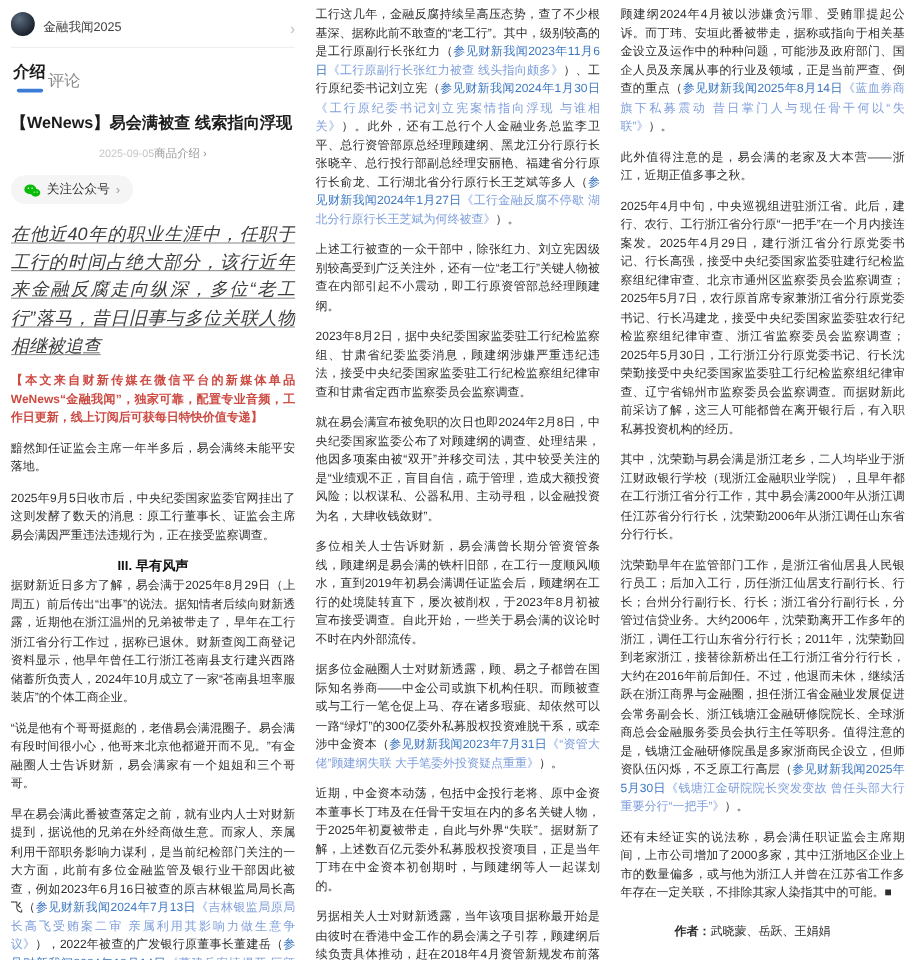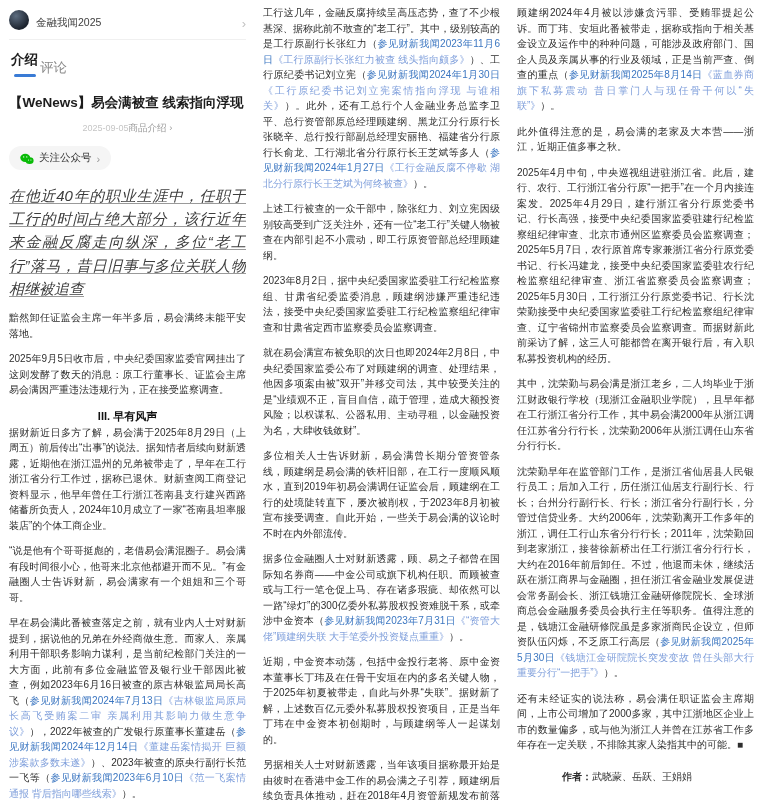--- a/index.html
+++ b/index.html
@@ -105,20 +105,21 @@
         <circle cx="11.6" cy="6.4" r="1.1" fill="#fff"></circle>
         <circle cx="14.6" cy="11.8" r="0.95" fill="#fff"></circle>
         <circle cx="18.7" cy="11.8" r="0.95" fill="#fff"></circle>
       </svg>
       <span>关注公众号</span>
       <span class="follow-chevron">›</span>
     </button>
 
     <div>
         <p class="para lead"><span>在他近40年的职业生涯中，任职于工行的时间占绝大部分，该行近年来金融反腐走向纵深，多位“老工行”落马，昔日旧事与多位关联人物相继被追查</span></p>
+        <p class="para notice"><span>【本文来自财新传媒在微信平台的新媒体单品 WeNews“金融我闻”，独家可靠，配置专业音频，工作日更新，线上订阅后可获每日特快价值专递】</span></p>
         <p class="para"><span>黯然卸任证监会主席一年半多后，易会满终未能平安落地。</span></p>
         <p class="para"><span>2025年9月5日收市后，中央纪委国家监委官网挂出了这则发酵了数天的消息：原工行董事长、证监会主席易会满因严重违法违规行为，正在接受监察调查。</span></p>
         <p class="para heading"><span>III. 早有风声</span></p>
         <p class="para"><span>据财新近日多方了解，易会满于2025年8月29日（上周五）前后传出“出事”的说法。据知情者后续向财新透露，近期他在浙江温州的兄弟被带走了，早年在工行浙江省分行工作过，据称已退休。财新查阅工商登记资料显示，他早年曾任工行浙江苍南县支行建兴西路储蓄所负责人，2024年10月成立了一家“苍南县坦率服装店”的个体工商企业。</span></p>
         <p class="para"><span>“说是他有个哥哥挺彪的，老借易会满混圈子。易会满有段时间很小心，他哥来北京他都避开而不见。”有金融圈人士告诉财新，易会满家有一个姐姐和三个哥哥。</span></p>
         <p class="para"><span>早在易会满此番被查落定之前，就有业内人士对财新提到，据说他的兄弟在外经商做生意。而家人、亲属利用干部职务影响力谋利，是当前纪检部门关注的一大方面，此前有多位金融监管及银行业干部因此被查，例如2023年6月16日被查的原吉林银监局局长高飞（</span><span class="seg-link">参见财新我闻2024年7月13日</span><span class="seg-link2">《吉林银监局原局长高飞受贿案二审 亲属利用其影响力做生意争议》</span><span>），2022年被查的广发银行原董事长董建岳（</span><span class="seg-link">参见财新我闻2024年12月14日</span><span class="seg-link2">《董建岳案情揭开 巨额涉案款多数未遂》</span><span>）、2023年被查的原央行副行长范一飞等（</span><span class="seg-link">参见财新我闻2023年6月10日</span><span class="seg-link2">《范一飞案情通报 背后指向哪些线索》</span><span>）。</span></p>
       </div>
   </div>
 
   <div class="col">

